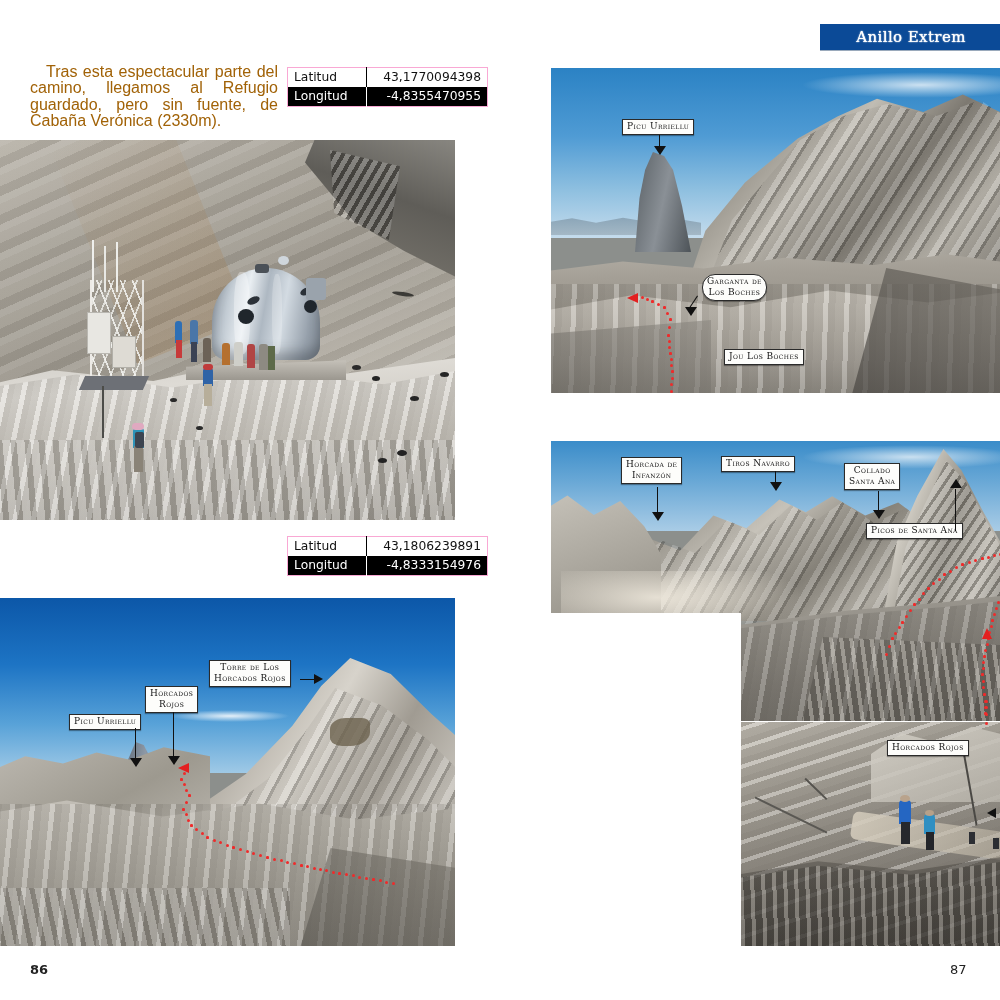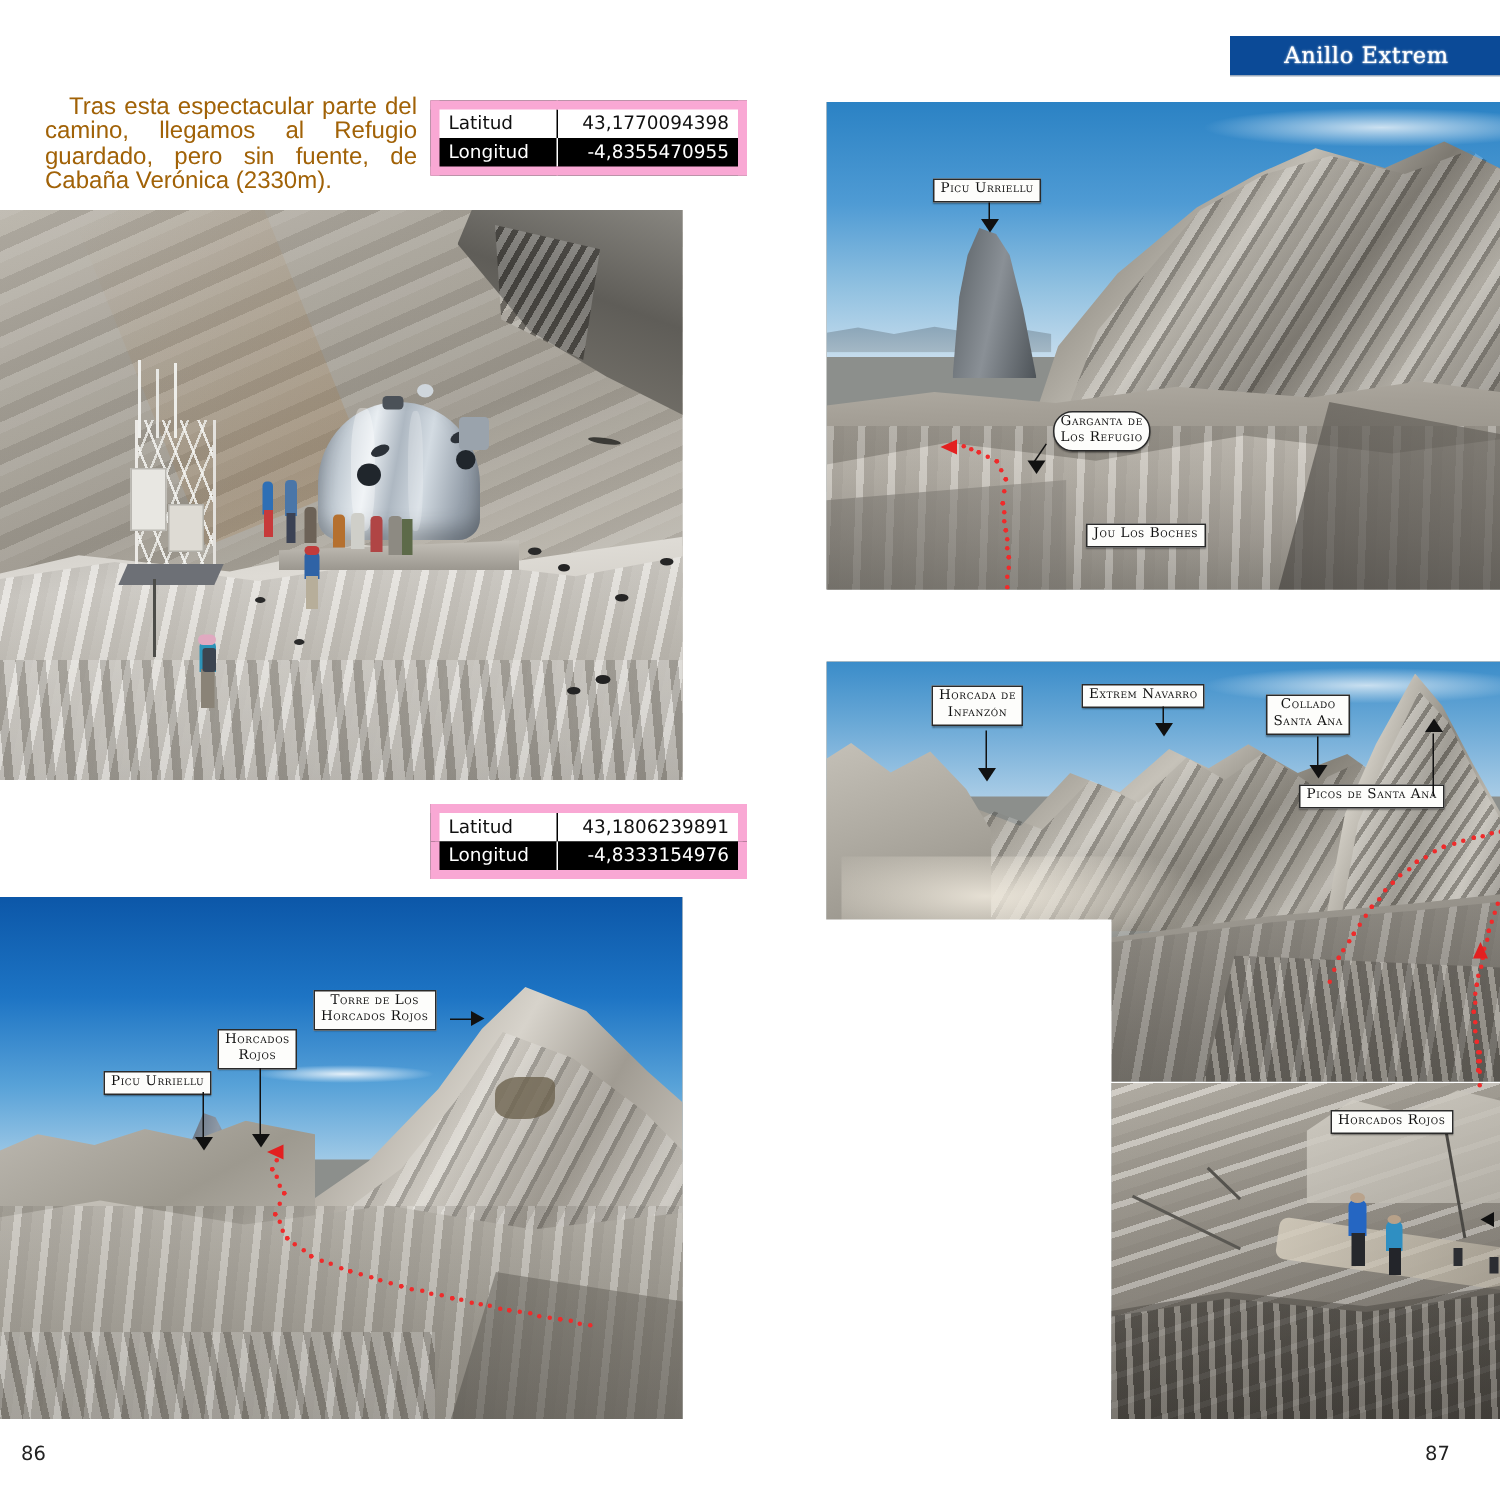--- a/index.html
+++ b/index.html
@@ -28,21 +28,21 @@
   .para{
     font-family:Liberation Sans, sans-serif;
     font-size:16px;line-height:16.4px;color:#a16207;
     text-align:justify;text-indent:16px;
     -webkit-hyphens:none;hyphens:none;
   }
 
   
   .coord{
     position:absolute;border-collapse:collapse;background:#000;
-    border:6px solid #f9a8d4;
+    border:1px solid #f9a8d4;
   }
   .coord td{
     font-family:"DejaVu Sans", sans-serif;font-size:12.3px;
     padding:2px 6px;line-height:15px;white-space:nowrap;
   }
   .coord tr.lat td{background:#fff;color:#111;}
   .coord tr.lon td{background:#000;color:#fff;}
   .coord td.k{width:66px;}
   .coord td.v{width:108px;text-align:right;}
   .coord tr.lat td.k{border-right:1px solid #000;}
@@ -321,21 +321,21 @@
     <div class="arrow-d" style="left:168px;top:158px;"></div>
 
     <div class="lbl two" style="left:209px;top:62px;">
       <span>Torre de Los</span><br>
       <span>Horcados Rojos</span>
     </div>
     <div class="leader h" style="left:300px;top:81px;width:16px;height:1.4px;"></div>
     <div class="arrow-r" style="left:314px;top:76px;"></div>
   </div>
 
-  <div class="pagenum" style="left:14px;top:962px;">86</div>
+  <div class="pagenum" style="left:30px;top:962px;font-weight:bold;">86</div>
 
   <div class="photo" style="left:551px;top:68px;width:449px;height:325px;">
     <div class="lyr" style="left:0;top:0;width:449px;height:170px;
       background:linear-gradient(#2b82c4 0%,#4f9bd4 40%,#8fc0e0 72%,#c5dced 100%);"></div>
     <div class="lyr" style="left:250px;top:4px;width:200px;height:26px;
       background:radial-gradient(ellipse at 60% 50%,rgba(255,255,255,.75),rgba(255,255,255,0) 70%);"></div>
     <div class="lyr" style="left:0px;top:145px;width:150px;height:22px;
       background:linear-gradient(#7e99ac,#9fb2bf);opacity:.85;
       clip-path:polygon(0 40%,14% 24%,30% 44%,48% 22%,66% 42%,84% 26%,100% 44%,100% 100%,0 100%);"></div>
 
@@ -397,21 +397,21 @@
     <div class="arrow-red-l" style="left:76px;top:225px;"></div>
 
     <div class="lbl" style="left:71px;top:51px;">
       <span>Picu Urriellu</span>
     </div>
     <div class="leader" style="left:108px;top:67px;height:14px;"></div>
     <div class="arrow-d" style="left:103px;top:78px;"></div>
 
     <div class="lbl two" style="left:151px;top:206px;border-radius:13px;">
       <span>Garganta de</span><br>
-      <span>Los Refugio</span>
+      <span>Los Boches</span>
     </div>
     <div class="leader" style="left:146px;top:228px;height:16px;transform:rotate(34deg);transform-origin:top;"></div>
     <div class="arrow-d" style="left:134px;top:239px;"></div>
 
     <div class="lbl" style="left:173px;top:281px;">
       <span>Jou Los Boches</span>
     </div>
   </div>
 
 
@@ -517,21 +517,21 @@
     <div class="arrow-red-u" style="left:431px;top:187px;"></div>
 
     <div class="lbl two" style="left:70px;top:16px;">
       <span>Horcada de</span><br>
       <span>Infanzón</span>
     </div>
     <div class="leader" style="left:106px;top:46px;height:28px;"></div>
     <div class="arrow-d" style="left:101px;top:71px;"></div>
 
     <div class="lbl" style="left:170px;top:15px;">
-      <span>Extrem Navarro</span>
+      <span>Tiros Navarro</span>
     </div>
     <div class="leader" style="left:224px;top:30px;height:14px;"></div>
     <div class="arrow-d" style="left:219px;top:41px;"></div>
 
     <div class="lbl two" style="left:293px;top:22px;">
       <span>Collado</span><br>
       <span>Santa Ana</span>
     </div>
     <div class="leader" style="left:327px;top:50px;height:22px;"></div>
     <div class="arrow-d" style="left:322px;top:69px;"></div>

